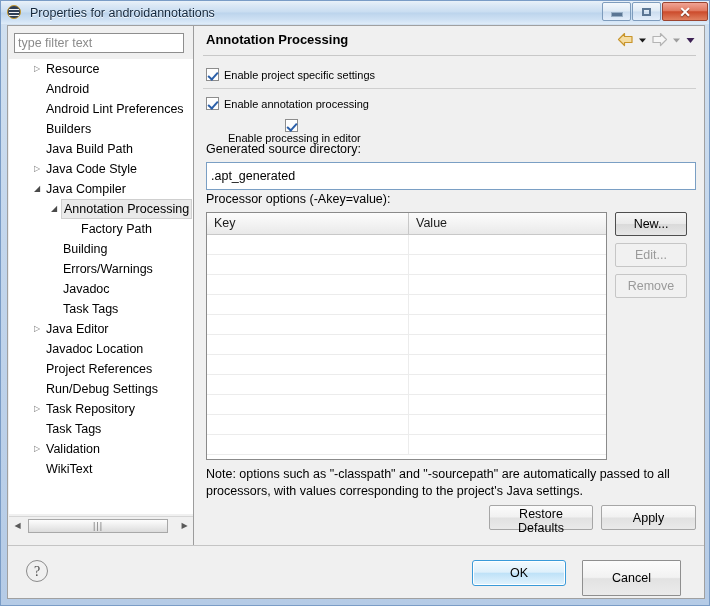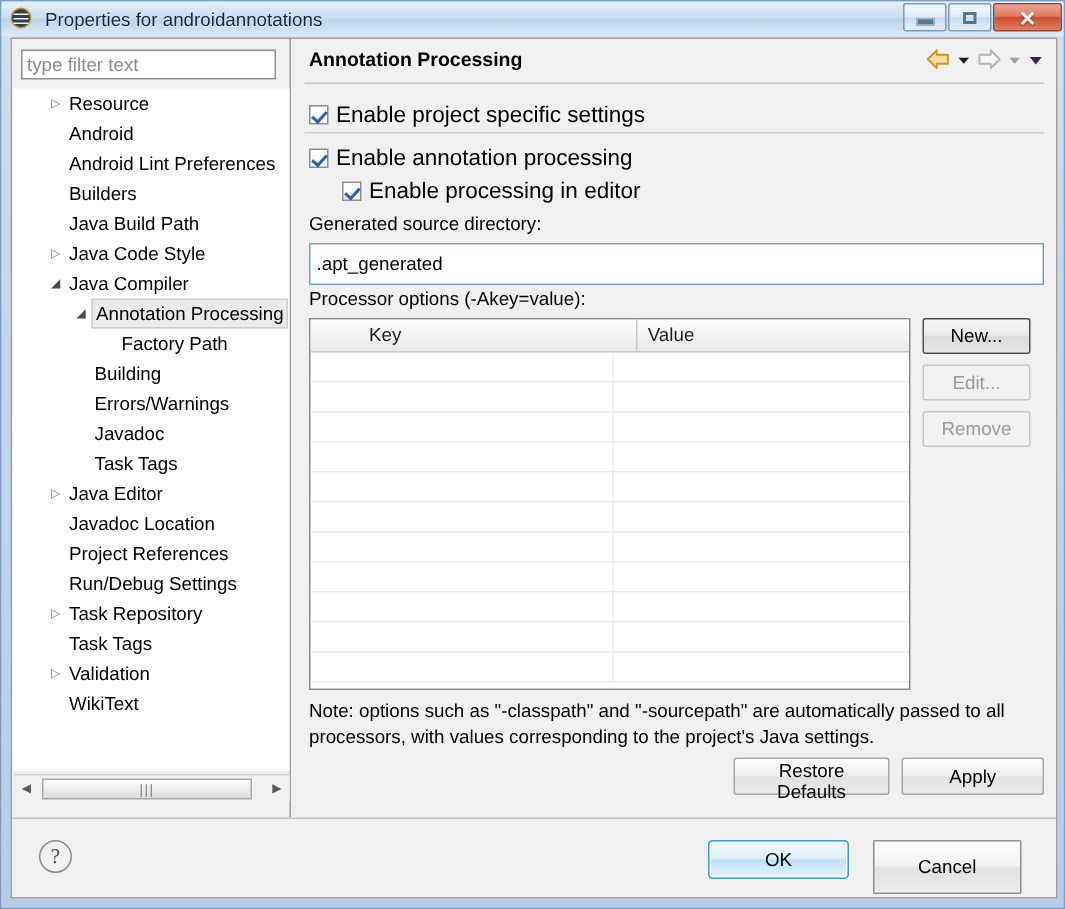--- a/index.html
+++ b/index.html
@@ -282,21 +282,21 @@
     gap: 3px;
   }
   .nav-arrow { width: 17px; height: 15px; display:block; }
   .nav-chev { width: 11px; height: 14px; display:block; }
 
   
   .cb-row {
     position: absolute;
     display: flex;
     align-items: center;
-    font-size: 15px;
+    font-size: 11px;
     color: #000;
   }
   .cbox {
     position: relative;
     width: 13px; height: 13px;
     box-sizing: border-box;
     border: 1px solid #8c8c8c;
     background: #fdfdfd;
     margin-right: 5px;
     flex: 0 0 auto;
@@ -313,21 +313,21 @@
   }
 
   #cb-project   { left: 11px;  top: 42px; }
   #rule-1 {
     position: absolute;
     left: 8px; top: 62px;
     width: 493px; height: 1px;
     background: #cfcfcf;
   }
   #cb-annotation { left: 11px; top: 71px; }
-  #cb-editor     { left: 33px; top: 93px; }
+  #cb-editor     { left: 33px; top: 93px; flex-direction: column; }
 
   #lbl-gensrc {
     position: absolute;
     left: 11px; top: 116px;
     font-size: 12.5px;
   }
   #gensrc-input {
     position: absolute;
     left: 11px; top: 136px;
     width: 490px; height: 28px;
@@ -364,21 +364,21 @@
     border-bottom: 1px solid #c8c8c8;
   }
   .th {
     box-sizing: border-box;
     font-size: 12.5px;
     color: #1b1b1b;
     line-height: 20px;
     padding-left: 7px;
     white-space: nowrap;
   }
-  .th-key   { width: 202px; border-right: 1px solid #c8c8c8; margin-left: 32px; }
+  .th-key   { width: 202px; border-right: 1px solid #c8c8c8; }
   .th-value { width: 197px; }
 
   .trow {
     display: flex;
     height: 20px;
     border-bottom: 1px solid #ececec;
     box-sizing: border-box;
   }
   .tcell-key   { width: 202px; border-right: 1px solid #ececec; box-sizing: border-box; }
   .tcell-value { width: 197px; box-sizing: border-box; }

